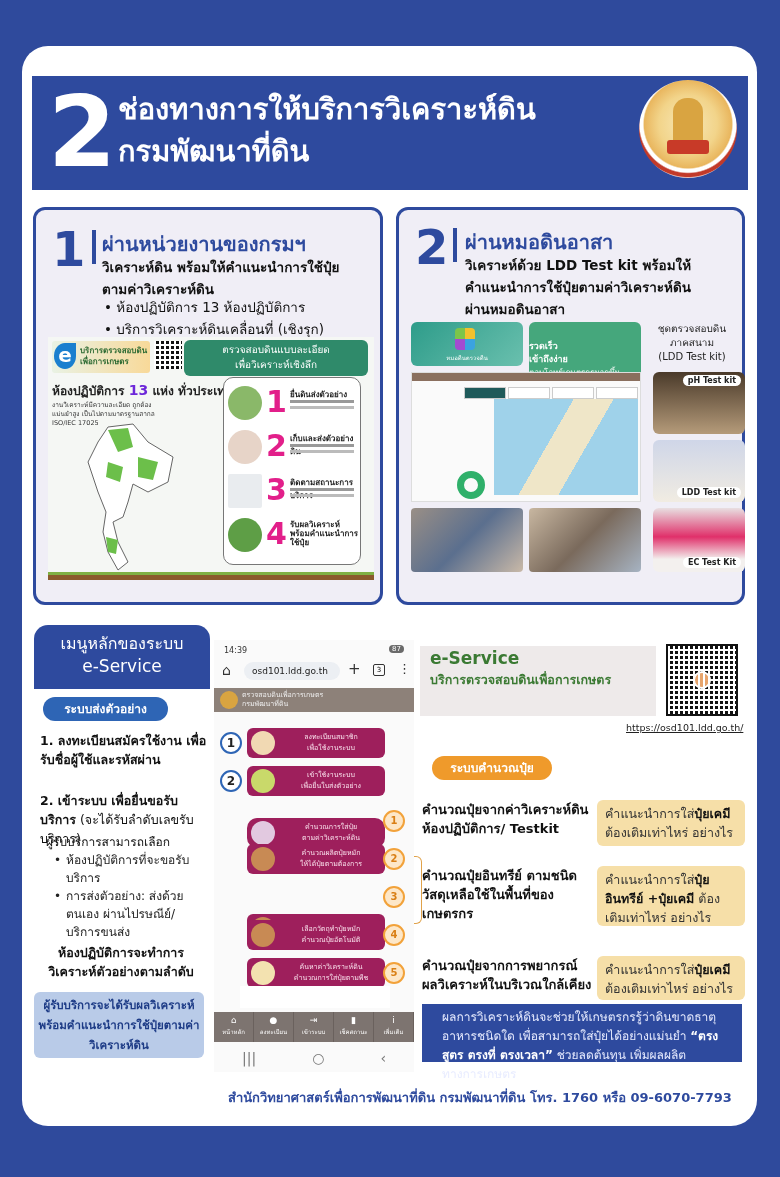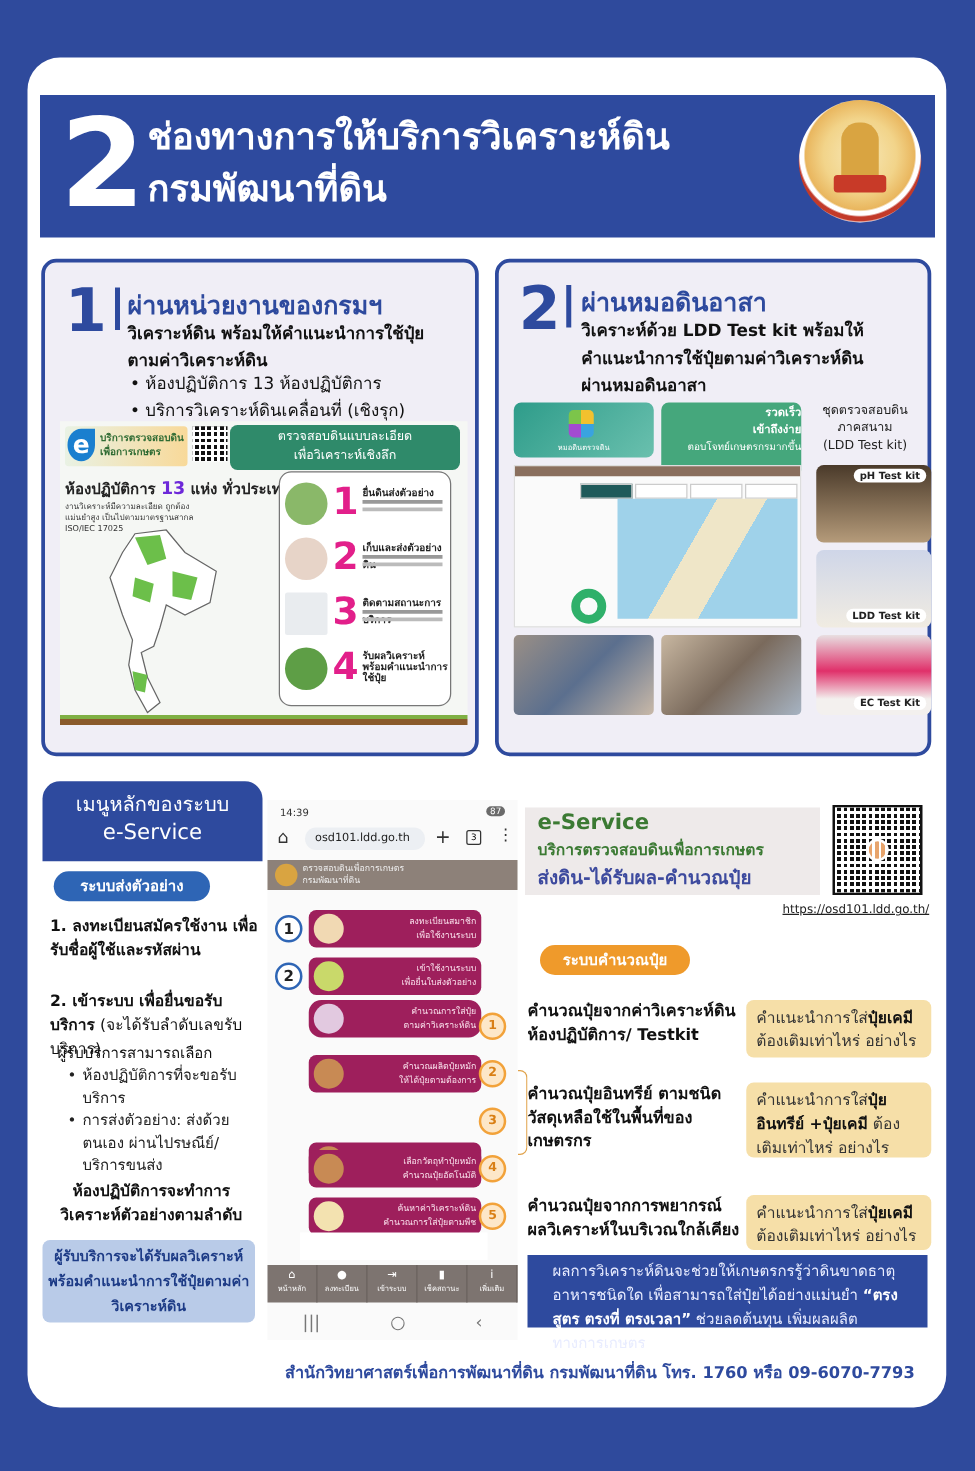--- a/index.html
+++ b/index.html
@@ -35,21 +35,21 @@
   .step { position: absolute; left: 4px; width: 130px; height: 40px; }
   .step .pic { position: absolute; left: 0; top: 2px; width: 34px; height: 34px; border-radius: 50%; background: #8ab869; }
   .step .num { position: absolute; left: 38px; top: 0; font-size: 30px; font-weight: bold; color: #e21f8a; line-height: 36px; }
   .step .st { position: absolute; left: 62px; top: 4px; font-size: 8px; font-weight: bold; color: #222; }
   .step .sl { position: absolute; left: 62px; top: 16px; width: 64px; height: 3px; background: #999; box-shadow: 0 6px 0 #bbb; }
   .ground { position: absolute; left: 0; bottom: 0; width: 100%; height: 8px; background: linear-gradient(#7fb043 0 3px, #8a5a2b 3px); }
   .p2imgs { position: absolute; left: 12px; top: 112px; width: 326px; height: 250px; }
   .appbanner { position: absolute; left: 0; top: 0; width: 112px; height: 44px; background: linear-gradient(135deg,#2e9c8a,#6ac0ae); border-radius: 6px; }
   .appbanner .ic { position: absolute; left: 44px; top: 6px; width: 20px; height: 22px; border-radius: 4px; background: conic-gradient(#f2c12e 0 25%, #3aa3e0 0 50%, #a34bd1 0 75%, #7cc54a 0); }
   .appbanner .cap { position: absolute; left: 4px; bottom: 3px; width: 104px; font-size: 6px; color: #fff; text-align: center; }
-  .fastbox { position: absolute; left: 118px; top: 0; width: 112px; height: 60px; background: #45a77c; border-radius: 6px; color: #fff; text-align: right; font-size: 9px; line-height: 13px; padding-top: 3px; }
+  .fastbox { position: absolute; left: 118px; top: 0; width: 112px; height: 60px; background: #45a77c; border-radius: 6px; color: #fff; text-align: left; font-size: 9px; line-height: 13px; padding-top: 18px; }
   .kitlabel { position: absolute; left: 236px; top: 0; width: 90px; font-size: 10px; color: #222; text-align: center; line-height: 14px; }
   .dash { position: absolute; left: 0; top: 50px; width: 230px; height: 130px; background: #fafafa; border: 1px solid #ddd; }
   .dash .mapa { position: absolute; left: 82px; top: 26px; width: 144px; height: 96px; background: linear-gradient(120deg,#9fd2ea 40%,#efe6c8 40%,#efe6c8 60%,#9fd2ea 60%); }
   .dash .donut { position: absolute; left: 45px; top: 98px; width: 28px; height: 28px; border-radius: 50%; border: 7px solid #2fb06a; }
   .dash .topbar { position: absolute; left: 0; top: 0; width: 100%; height: 8px; background: #8a6f5e; }
   .dash .kpi { position: absolute; top: 14px; height: 12px; border: 1px solid #ccc; background: #fff; }
   .photo { position: absolute; border-radius: 4px; }
   .kit { position: absolute; left: 242px; width: 92px; height: 62px; border-radius: 6px; }
   .kit .kl { position: absolute; right: 4px; bottom: 4px; background: #fff; border-radius: 8px; font-size: 8px; font-weight: bold; color: #222; padding: 1px 5px; }
   .kit.top .kl { top: 3px; bottom: auto; }
@@ -69,21 +69,21 @@
   .phone .home { position: absolute; left: 4px; top: 2px; font-size: 14px; color: #333; }
   .phone .url { position: absolute; left: 26px; top: 2px; width: 96px; height: 18px; background: #eceff3; border-radius: 10px; font-size: 9px; color: #222; line-height: 18px; padding-left: 8px; }
   .phone .plus { position: absolute; left: 130px; top: 0; font-size: 15px; color: #333; }
   .phone .tabs { position: absolute; left: 155px; top: 4px; width: 12px; height: 12px; border: 1.5px solid #333; border-radius: 2px; font-size: 7px; text-align: center; line-height: 10px; }
   .phone .more { position: absolute; left: 180px; top: 1px; font-size: 13px; color: #333; }
   .phone .sitebar { position: absolute; left: 0; top: 48px; width: 200px; height: 24px; background: #8d8179; }
   .phone .sitebar .lg { position: absolute; left: 6px; top: 3px; width: 18px; height: 18px; border-radius: 50%; background: #d9a441; }
   .phone .sitebar .st { position: absolute; left: 28px; top: 3px; font-size: 7px; color: #eee; line-height: 9px; }
   .mbtn { position: absolute; left: 33px; width: 138px; height: 30px; background: #9e1f5c; border-radius: 6px; }
   .mbtn .ic { position: absolute; left: 4px; top: 3px; width: 24px; height: 24px; border-radius: 50%; background: #f1d9b3; }
-  .mbtn .tx { position: absolute; left: 34px; top: 4px; width: 100px; text-align: right; font-size: 7px; color: #fbe3ee; line-height: 11px; }
+  .mbtn .tx { position: absolute; left: 34px; top: 4px; width: 100px; text-align: center; font-size: 7px; color: #fbe3ee; line-height: 11px; }
   .bubble { position: absolute; width: 22px; height: 22px; border-radius: 50%; background: #fff; font-size: 12px; font-weight: bold; text-align: center; line-height: 18px; }
   .bubble.blue { border: 2px solid #2e65b5; color: #222; left: 6px; }
   .bubble.orange { border: 2px solid #f2a23a; color: #d97f15; background: #fde7c8; left: 169px; font-size: 10px; }
   .phone .whitebar { position: absolute; left: 26px; top: 346px; width: 150px; height: 22px; background: #fff; }
   .phone .navbar { position: absolute; left: 0; top: 372px; width: 200px; height: 30px; background: #7d7470; display: flex; }
   .phone .navbar div { flex: 1; text-align: center; color: #fff; font-size: 6px; padding-top: 3px; border-right: 1px solid #6a615d; line-height: 11px; }
   .phone .navbar div span.i { display: block; font-size: 9px; }
   .phone .sysnav { position: absolute; left: 0; top: 404px; width: 200px; height: 28px; display: flex; justify-content: space-around; align-items: center; color: #777; font-size: 14px; }
   .eserv { position: absolute; left: 420px; top: 646px; width: 236px; height: 70px; background: #eeeaea; }
   .eserv .t1 { position: absolute; left: 10px; top: 2px; font-size: 17px; font-weight: bold; color: #3b7a33; }
@@ -281,21 +281,21 @@
 
   <div class="mbtn" style="top:126px;">
     <div class="ic" style="background:#c9d96a;"></div>
     <div class="tx">
         <div>เข้าใช้งานระบบ</div>
         <div>เพื่อยื่นใบส่งตัวอย่าง</div>
       </div>
   </div>
   <div class="bubble blue" style="top:130px;">2</div>
 
-  <div class="mbtn" style="top:160px;border-radius:10px;">
+  <div class="mbtn" style="top:178px;border-radius:10px;">
     <div class="ic" style="background:#e2c9e0;"></div>
     <div class="tx">
         <div>คำนวณการใส่ปุ๋ย</div>
         <div>ตามค่าวิเคราะห์ดิน</div>
       </div>
   </div>
   <div class="bubble orange" style="top:170px;">1</div>
 
   <div class="mbtn" style="top:204px;">
     <div class="ic" style="background:#c88a54;"></div>
@@ -343,21 +343,20 @@
   <div class="sysnav">
     <span>|||</span>
     <span>○</span>
     <span>‹</span>
   </div>
 </div>
 
 <div class="eserv">
   <div class="t1">e-Service</div>
   <div class="t2">บริการตรวจสอบดินเพื่อการเกษตร</div>
-  <div class="t3">ส่งดิน-ได้รับผล-คำนวณปุ๋ย</div>
 </div>
 <div class="qr2 qr">
   <div class="seal"></div>
 </div>
 <div class="url2">https://osd101.ldd.go.th/</div>
 
 <div class="pill-orange">ระบบคำนวณปุ๋ย</div>
 
 <div class="calc-l" style="top:800px;">
   <div>คำนวณปุ๋ยจากค่าวิเคราะห์ดิน</div>

